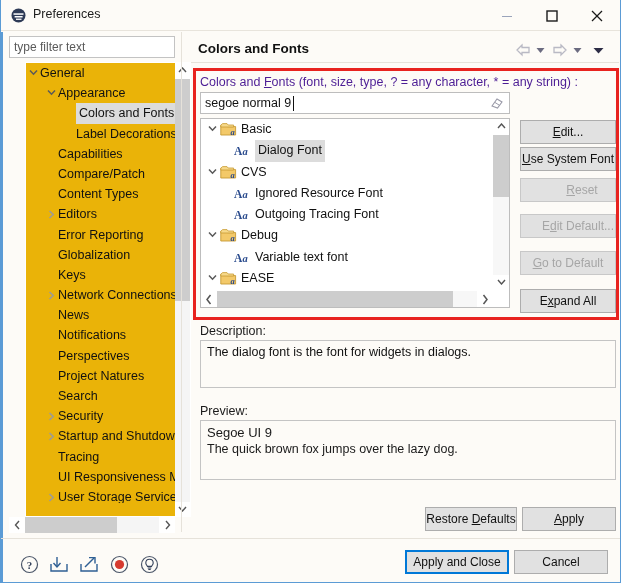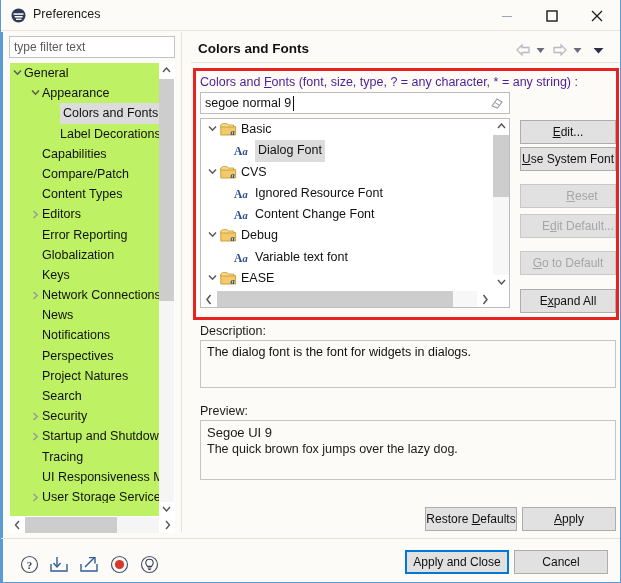--- a/index.html
+++ b/index.html
@@ -58,23 +58,23 @@
     font-family: "Liberation Sans", sans-serif;
     font-size: 12px;
     color: #5a5a5a;
     padding: 0 4px;
     outline: none;
   }
   #filter-input::placeholder { color: #5a5a5a; opacity: 1; }
 
   
   #tree-panel {
-    position: absolute; left: 8px; top: 62px;
+    position: absolute; left: 24px; top: 62px;
     width: 166px; height: 455px;
-    background: #bef264;
+    background: #eab308;
     border: 1px solid #ffffff;
     overflow: hidden;
   }
   #tree-list {
     position: absolute; left: 0; top: 0;
     width: 150px; height: 440px;
     overflow: hidden;
   }
   .trow {
     position: relative;
@@ -257,21 +257,21 @@
     width: 96px; height: 24px;
     background: #e1e1e1;
     border: 1px solid #adadad;
     font-family: "Liberation Sans", sans-serif;
     font-size: 12px; color: #111;
     cursor: default; padding: 0;
   }
   .sbtn.disabled { color: #a6a6a6; background: #e1e1e1; border-color: #c8c8c8; }
   #b-edit      { top: 120px; }
   #b-usesys    { top: 147px; }
-  #b-reset     { top: 184px; padding-left: 28px; }
+  #b-reset     { top: 178px; padding-left: 28px; }
   #b-editdef   { top: 214px; padding-left: 20px; }
   #b-gotodef   { top: 251px; }
   #b-expandall { top: 289px; }
 
   
   #desc-label { position: absolute; left: 199px; top: 324px; font-size: 12.5px; }
   #desc-box {
     position: absolute; left: 199px; top: 340px;
     width: 416px; height: 48px;
     background: #fdfbf7;
@@ -532,21 +532,21 @@
               <path d="M2.6,1.6 L7,1.6 L8.2,3 L13.6,3 L13.6,5 L0.8,5 L0.8,3.2 Z" fill="#f7d98a" stroke="#c79a33" stroke-width="0.8"></path>
               <text x="10.6" y="12.6" font-family="Liberation Serif, serif" font-size="8.5" font-style="italic" font-weight="bold" fill="#2a4b8d">a</text>
             </svg></span><span class="flabel">CVS</span></div>
         <div class="frow leaf"><span class="ficon"><svg width="19" height="14" viewBox="0 0 19 14">
               <text x="0" y="11.5" font-family="Liberation Serif, serif" font-size="11.5" font-weight="bold" fill="#2a4b8d">A</text>
               <text x="8.4" y="11.5" font-family="Liberation Serif, serif" font-size="10.5" font-style="italic" font-weight="bold" fill="#2a4b8d">a</text>
             </svg></span><span class="flabel">Ignored Resource Font</span></div>
         <div class="frow leaf"><span class="ficon"><svg width="19" height="14" viewBox="0 0 19 14">
               <text x="0" y="11.5" font-family="Liberation Serif, serif" font-size="11.5" font-weight="bold" fill="#2a4b8d">A</text>
               <text x="8.4" y="11.5" font-family="Liberation Serif, serif" font-size="10.5" font-style="italic" font-weight="bold" fill="#2a4b8d">a</text>
-            </svg></span><span class="flabel">Content Change Font</span></div>
+            </svg></span><span class="flabel">Outgoing Tracing Font</span></div>
         <div class="frow group"><span class="fw">
             <svg width="9" height="7" viewBox="0 0 9 7">
               <polyline points="1,1.5 4.5,5.2 8,1.5" fill="none" stroke="#5a5a5a" stroke-width="1.5"></polyline>
             </svg>
           </span><span class="ficon"><svg width="17" height="15" viewBox="0 0 17 15">
               <path d="M0.8,3.2 L6,3.2 L7.3,4.6 L15.6,4.6 L15.6,13 L0.8,13 Z" fill="#f3c969" stroke="#c79a33" stroke-width="0.9"></path>
               <path d="M2.6,1.6 L7,1.6 L8.2,3 L13.6,3 L13.6,5 L0.8,5 L0.8,3.2 Z" fill="#f7d98a" stroke="#c79a33" stroke-width="0.8"></path>
               <text x="10.6" y="12.6" font-family="Liberation Serif, serif" font-size="8.5" font-style="italic" font-weight="bold" fill="#2a4b8d">a</text>
             </svg></span><span class="flabel">Debug</span></div>
         <div class="frow leaf"><span class="ficon"><svg width="19" height="14" viewBox="0 0 19 14">

